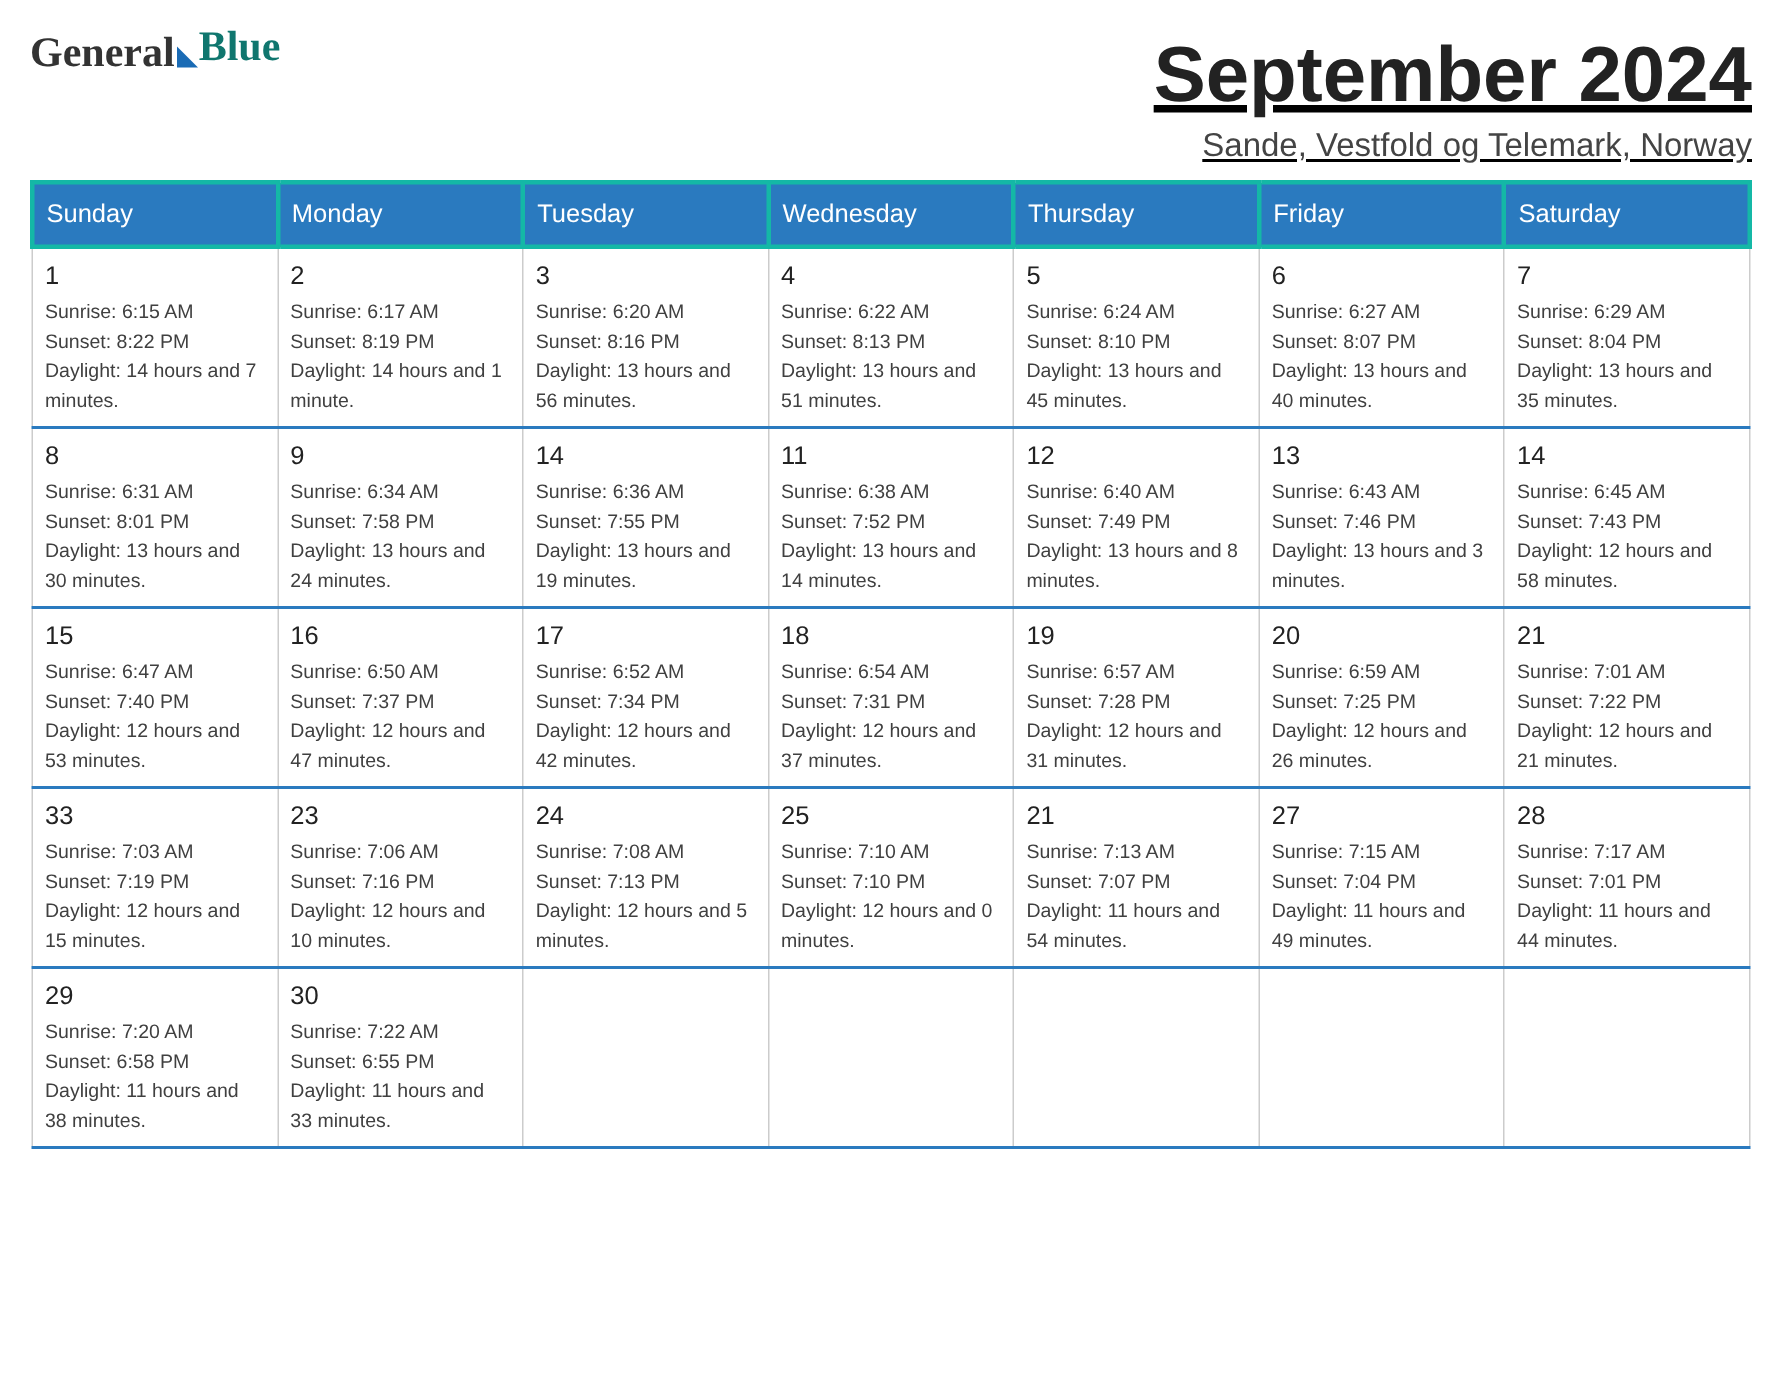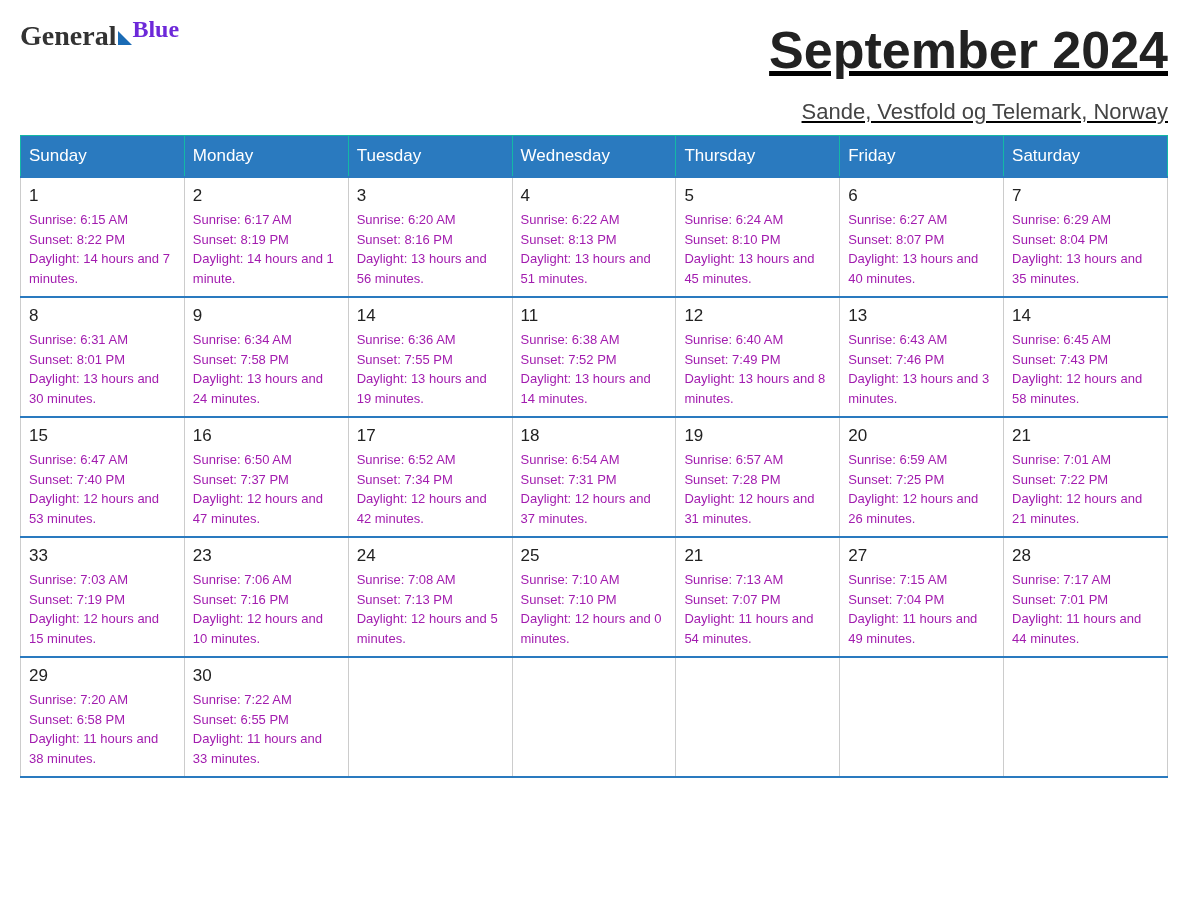--- a/index.html
+++ b/index.html
@@ -35,52 +35,52 @@
       display: inline-block;
       width: 0;
       height: 0;
       border-left: 14px solid #1a6bb5;
       border-top: 14px solid transparent;
       border-bottom: 0px solid transparent;
       margin-left: 2px;
       margin-top: 4px;
     }
     .logo-blue {
-      font-size: 24px;
+      font-size: 28px;
       font-weight: bold;
-      color: #6d28d9;
+      color: #0f766e;
       margin-top: -4px;
     }
     .title-section {
       text-align: right;
       text-decoration: underline;
     }
     .month-title {
       font-size: 52px;
       font-weight: bold;
       color: #222;
     }
     .location {
       font-size: 22px;
       color: #444;
-      margin-top: 19px;
+      margin-top: 4px;
     }
     .calendar {
       width: 100%;
       border-collapse: collapse;
       margin-top: 10px;
     }
     .calendar th {
       background-color: #2a7abf;
       color: #fff;
       font-size: 17px;
       font-weight: normal;
       padding: 10px 8px;
       text-align: left;
-      border: 1px solid #14b8a6;
+      border: 3px solid #14b8a6;
     }
     .calendar td {
       vertical-align: top;
       padding: 8px;
       border: 1px solid #ccc;
       width: 14.28%;
       min-height: 100px;
       font-size: 13px;
       color: #333;
       background: #fff;
@@ -91,21 +91,21 @@
     .day-number {
       font-size: 17px;
       font-weight: normal;
       color: #222;
       display: block;
       margin-bottom: 4px;
     }
     .day-info {
       font-size: 13px;
       line-height: 1.5;
-      color: #a21caf;
+      color: #404040;
     }
     .empty-cell {
       background: #fff;
     }
     .last-row td {
       min-height: 80px;
     }
   </style>
 </head>
 <body>

